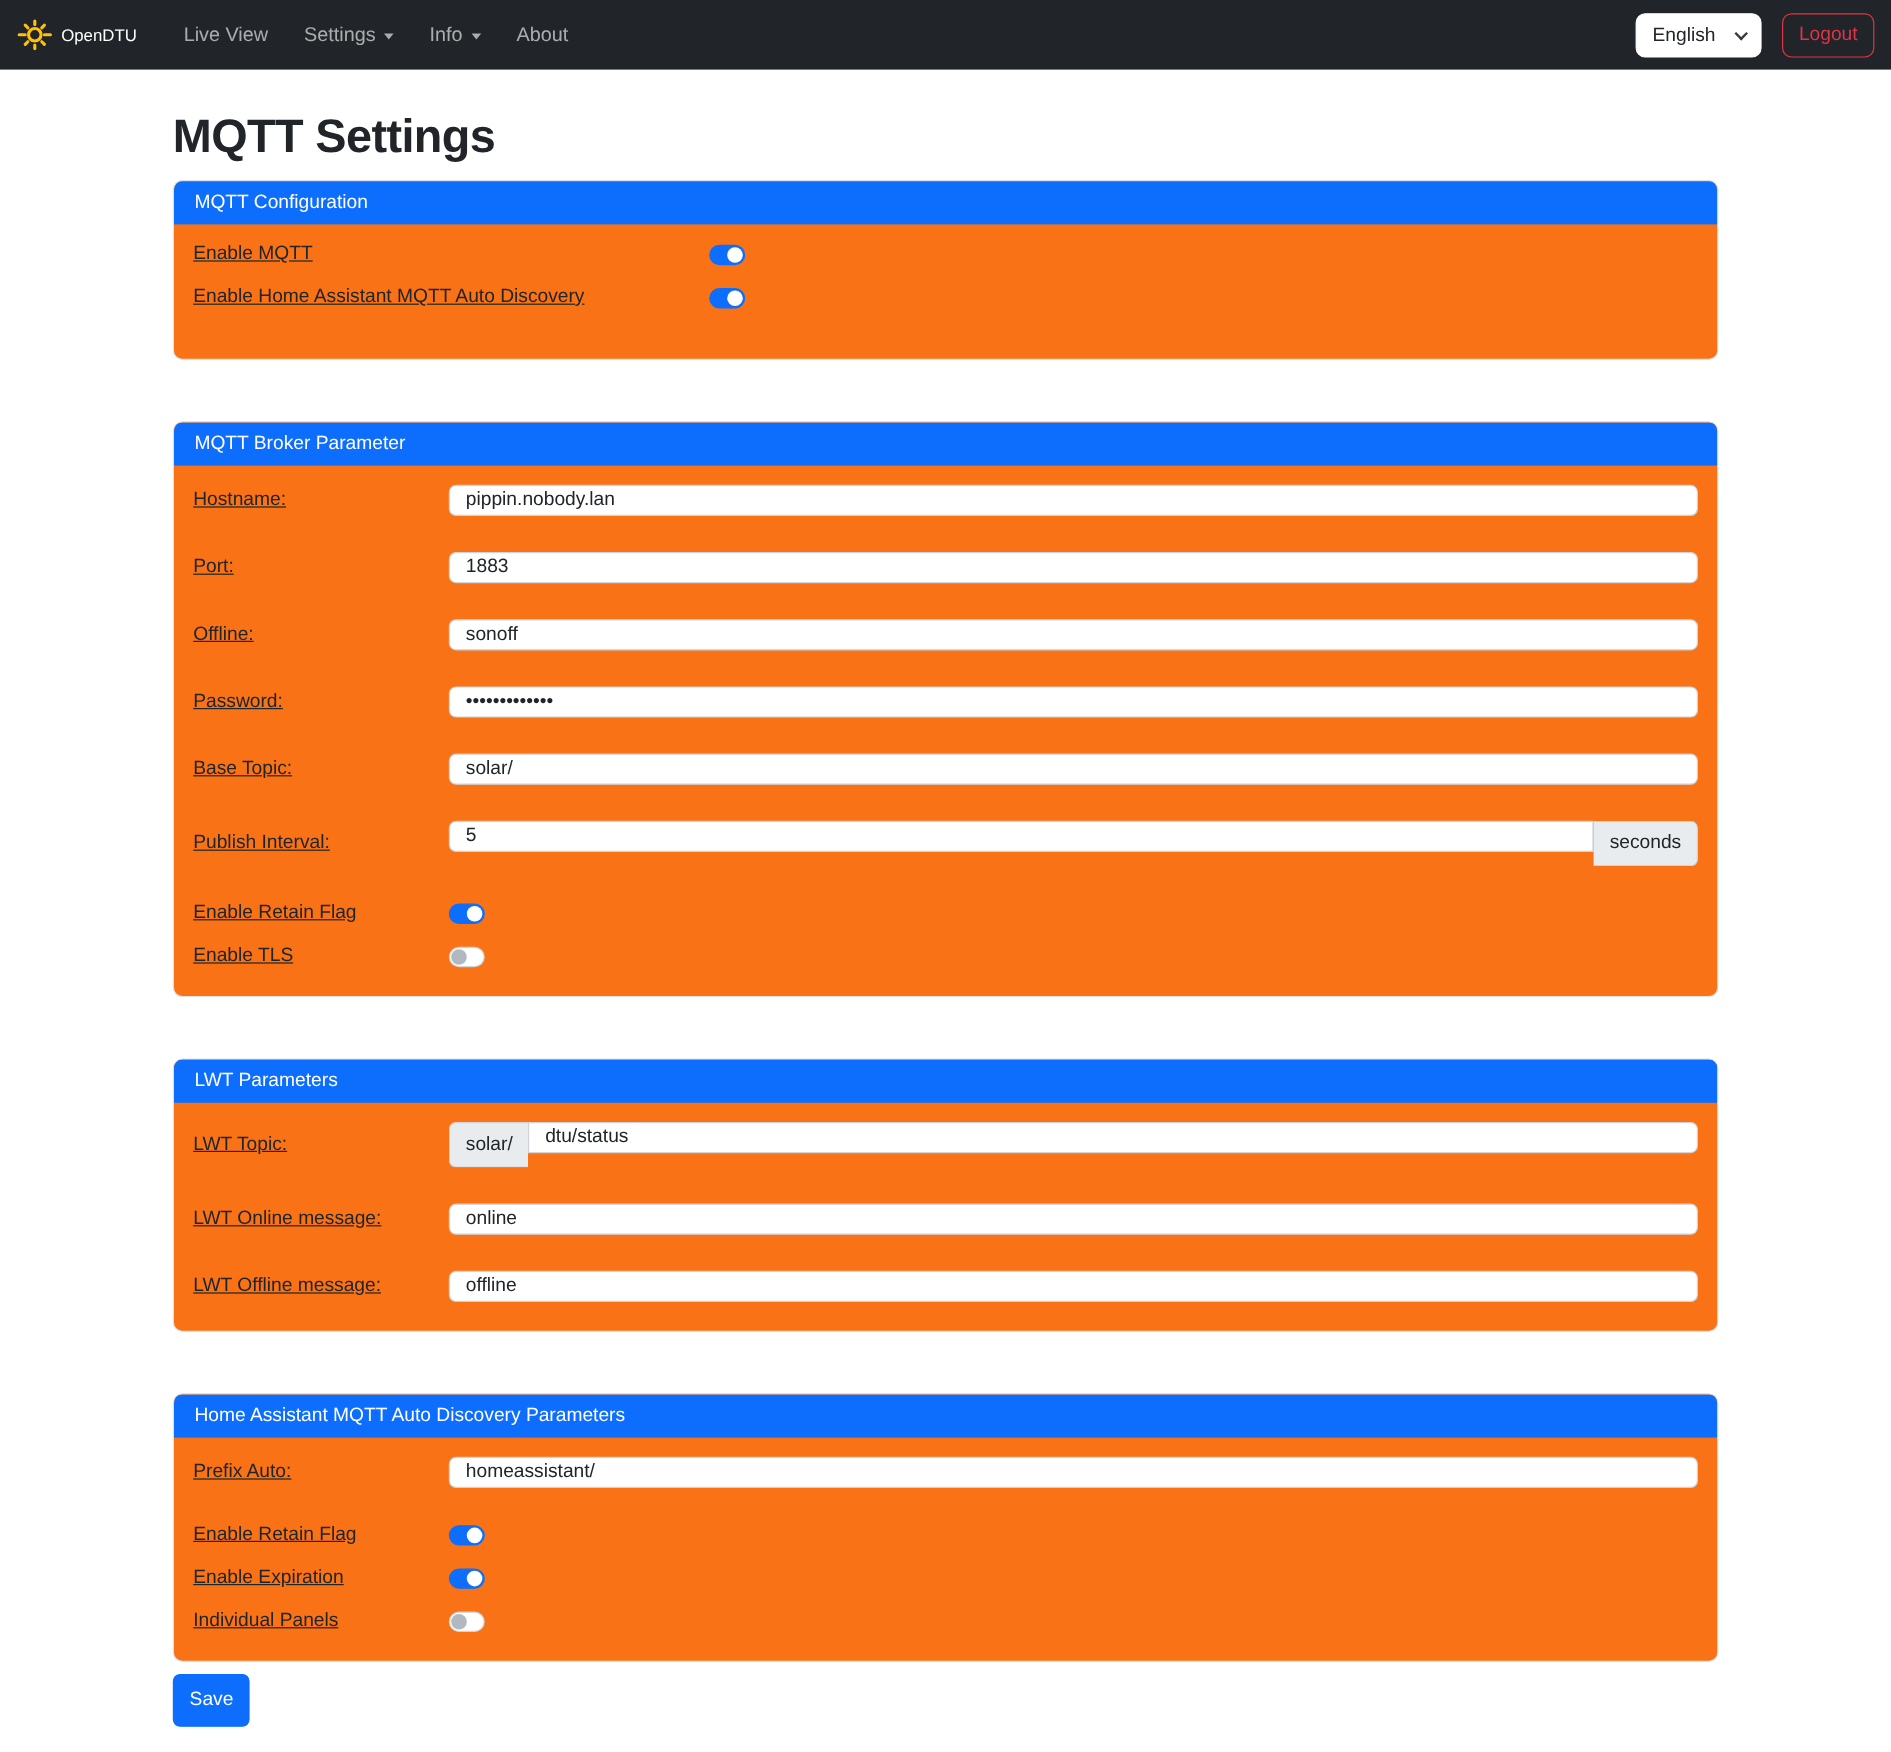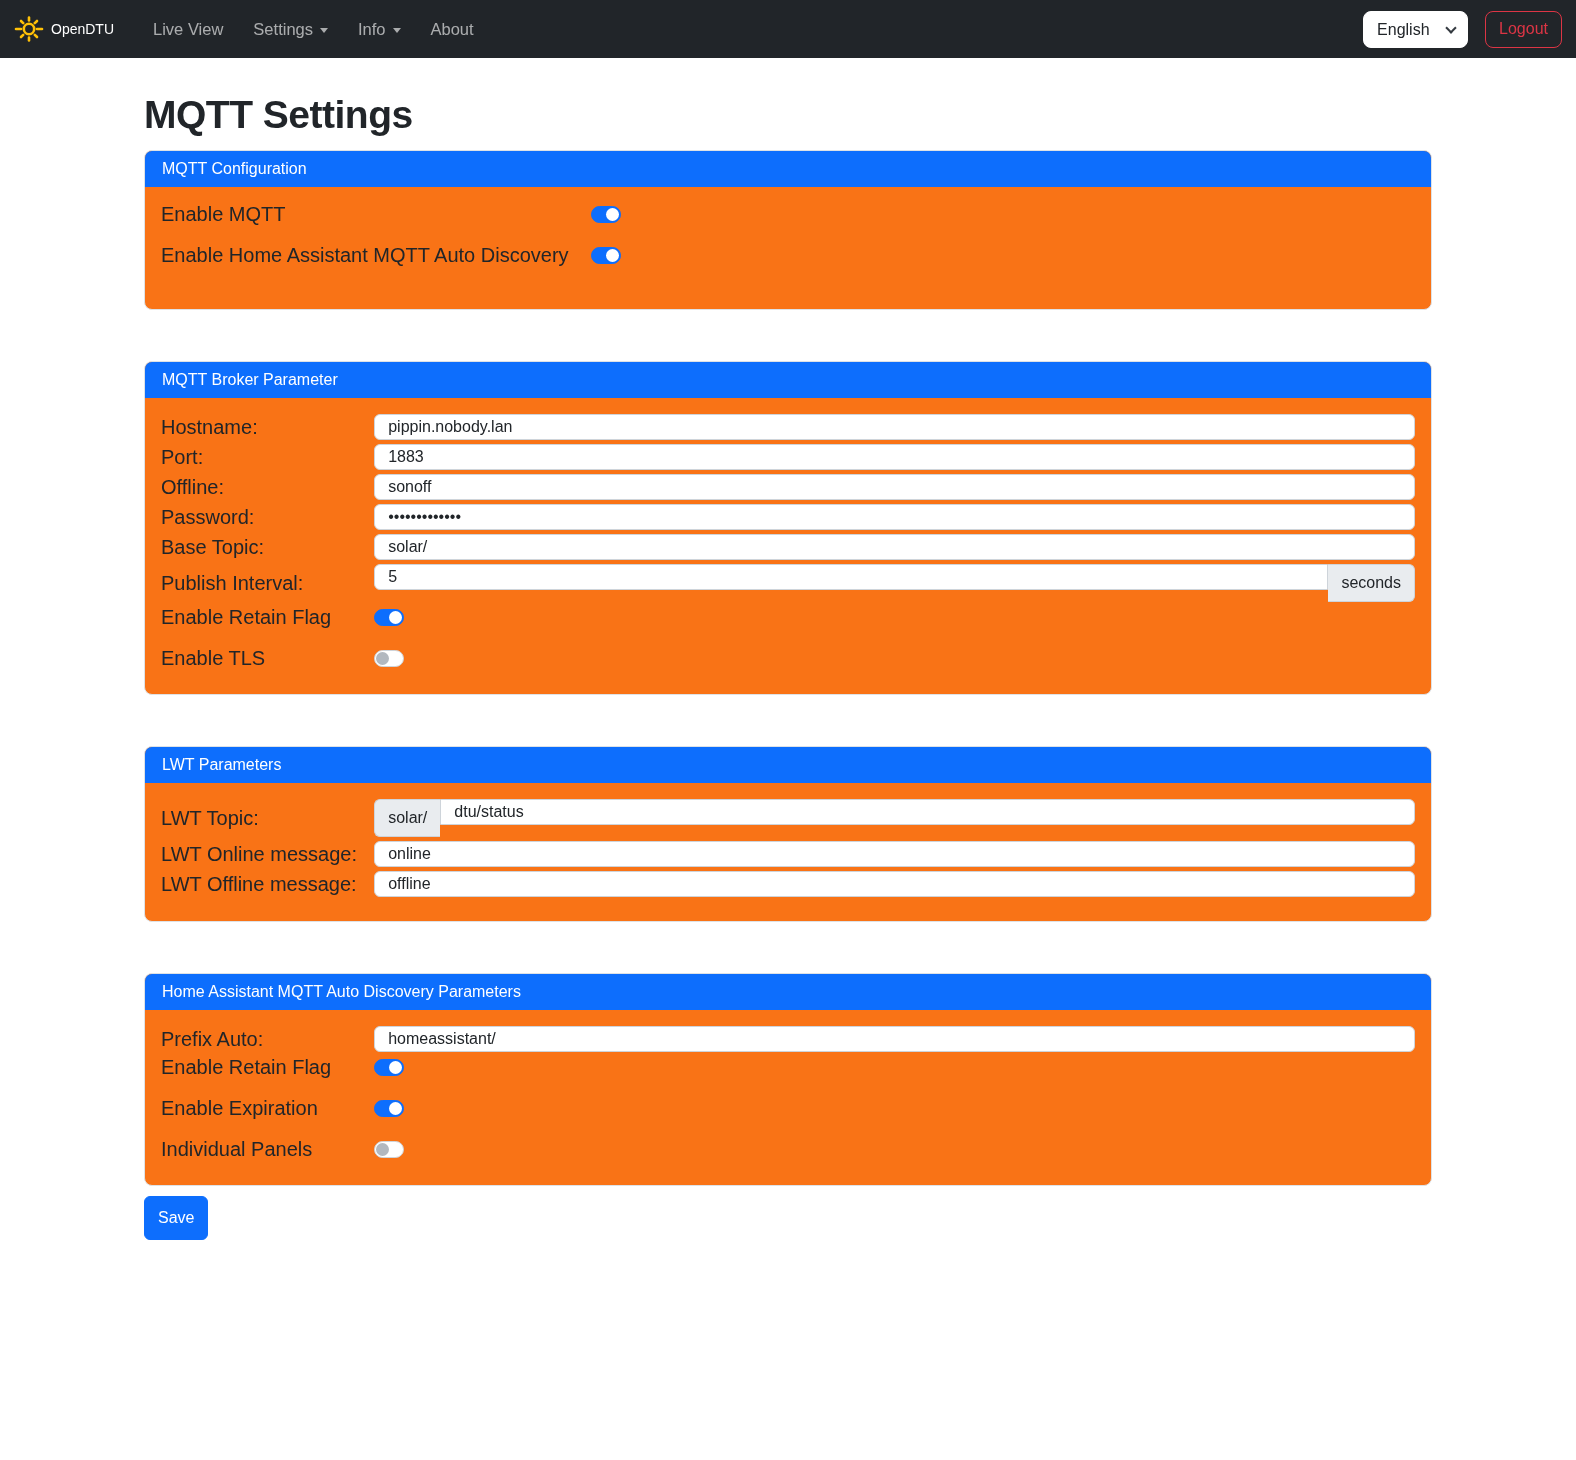--- a/index.html
+++ b/index.html
@@ -47,24 +47,24 @@
   h1.page-title{font-size:39px;font-weight:600;margin:15px 0 13px 0;letter-spacing:-.5px;}
   .card{
     border:1px solid #dee2e6;border-radius:8px;margin-bottom:51px;
     overflow:hidden;background:#f97316;
   }
   .card-header{
     background:var(--primary);color:#fff;font-size:16px;padding:9px 17px;
   }
   .card-body{padding:16px;}
   .card-body.pad-bottom{padding-bottom:34px;}
-  .frow{display:flex;align-items:center;margin-bottom:4px;}
+  .frow{display:flex;align-items:center;margin-bottom:30px;}
   .frow.toggle-row{margin-bottom:18px;}
   .frow:last-child{margin-bottom:8px;}
-  .flabel{width:17%;font-size:20px;flex:none;padding-right:12px;}
+  .flabel{width:17%;font-size:16px;flex:none;padding-right:12px;text-decoration:underline;}
   .wide .flabel{width:34.3%;}
   .fcontent{flex:1;display:flex;align-items:center;}
   .form-control{
     width:100%;height:26px;border:1px solid #ced4da;border-radius:6px;
     padding:6px 13px;font-size:16px;color:#212529;font-family:Liberation Sans, sans-serif;
     background:#fff;outline:none;
   }
   .igroup{display:flex;width:100%;}
   .igroup .grow{flex:1;}
   .igroup-text{

